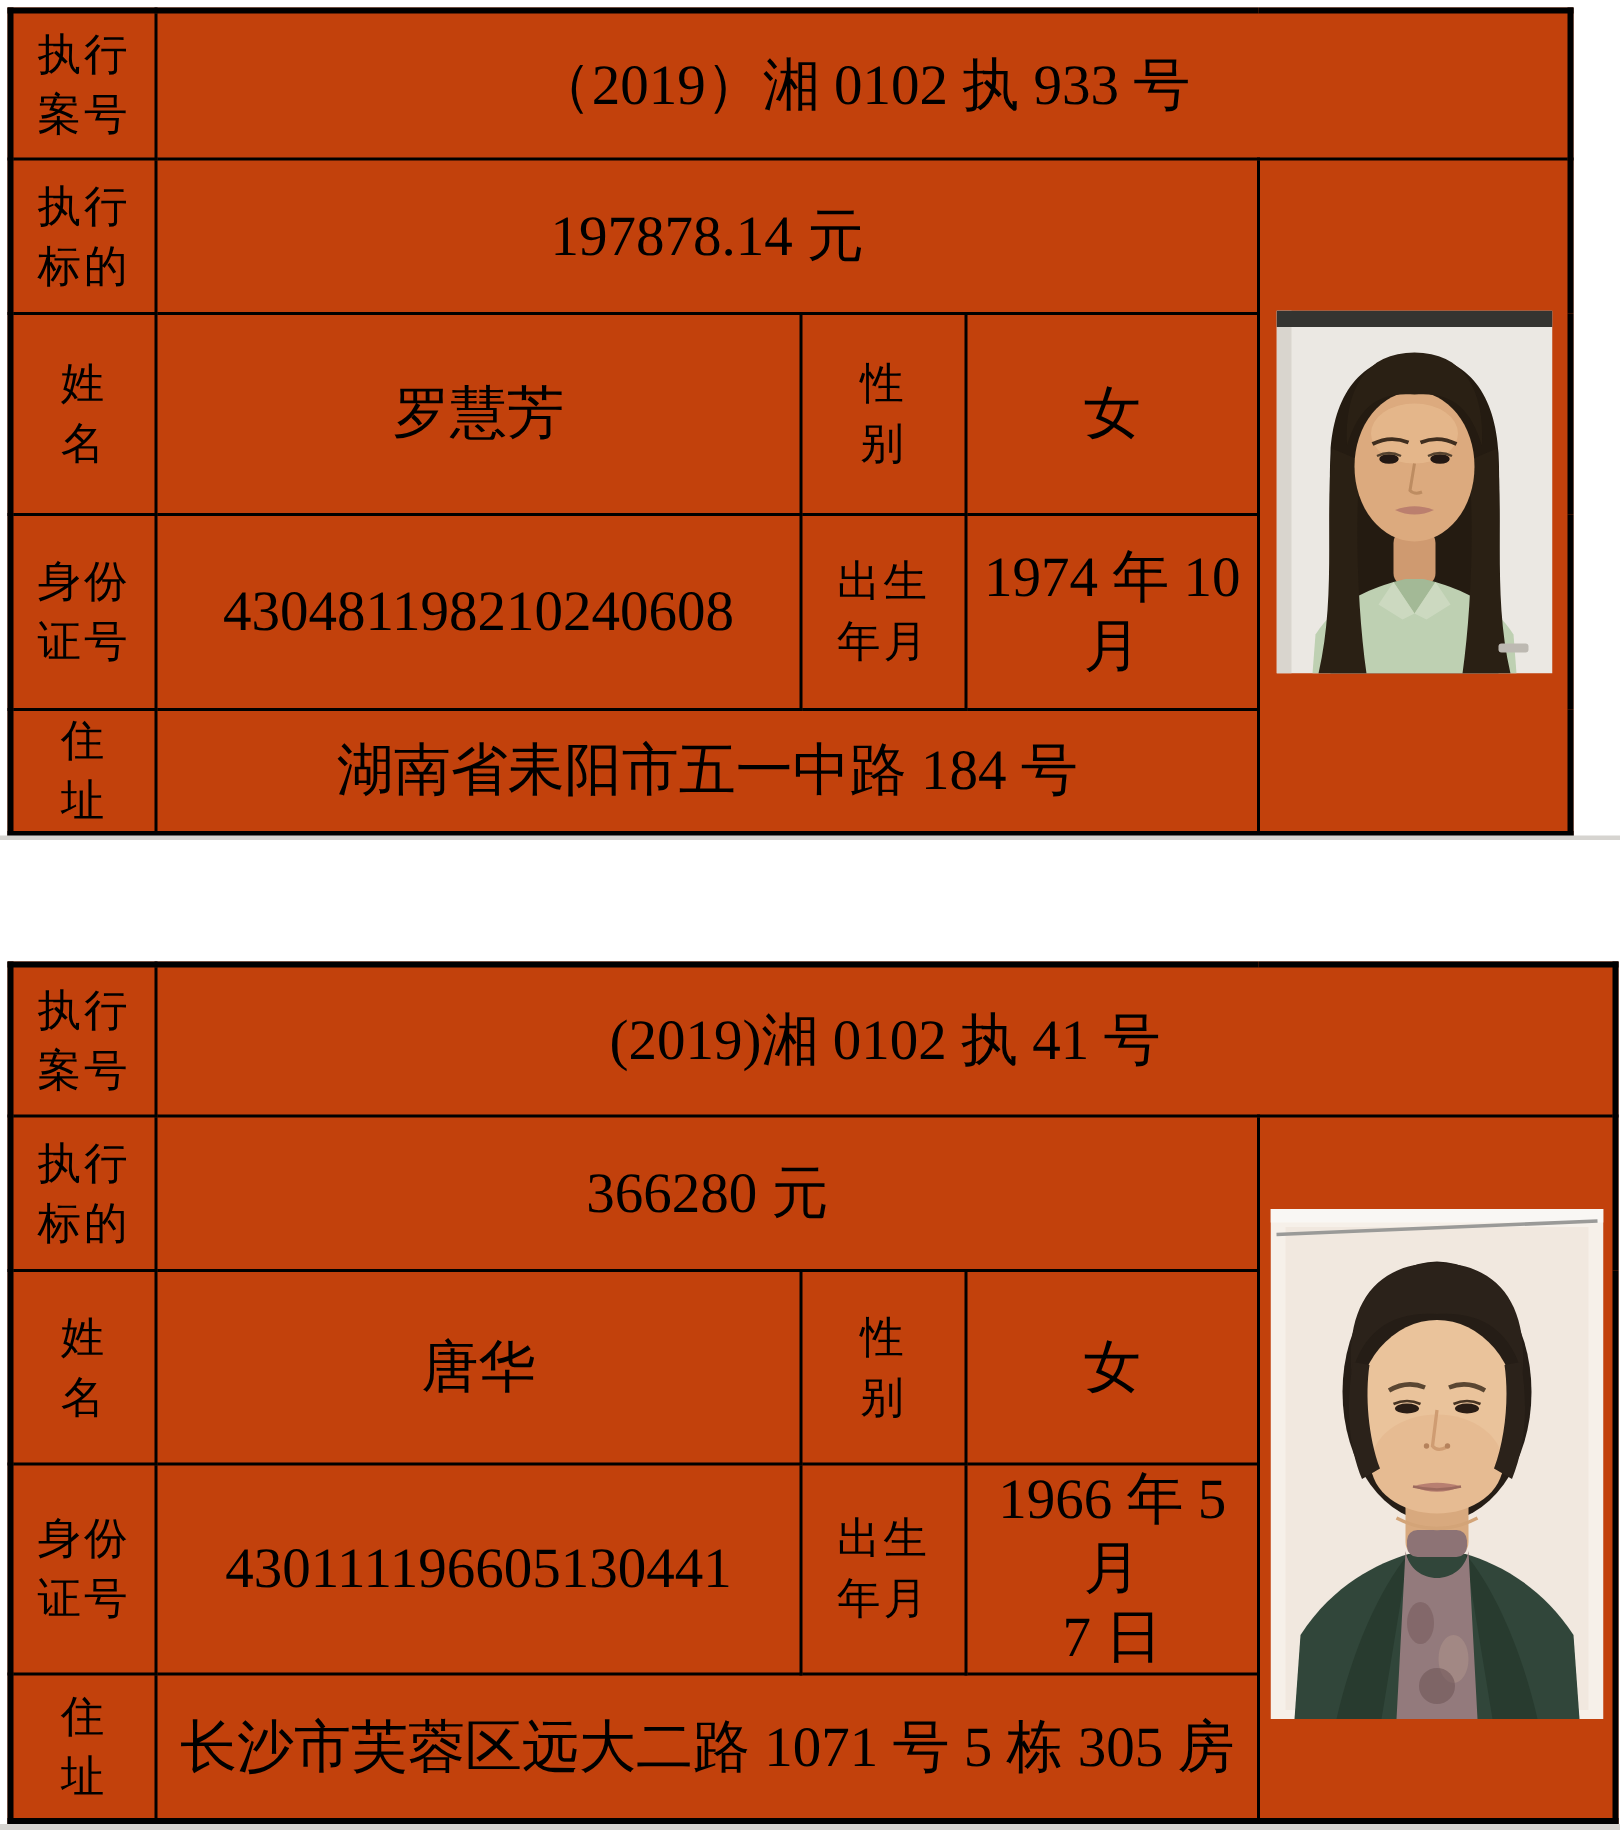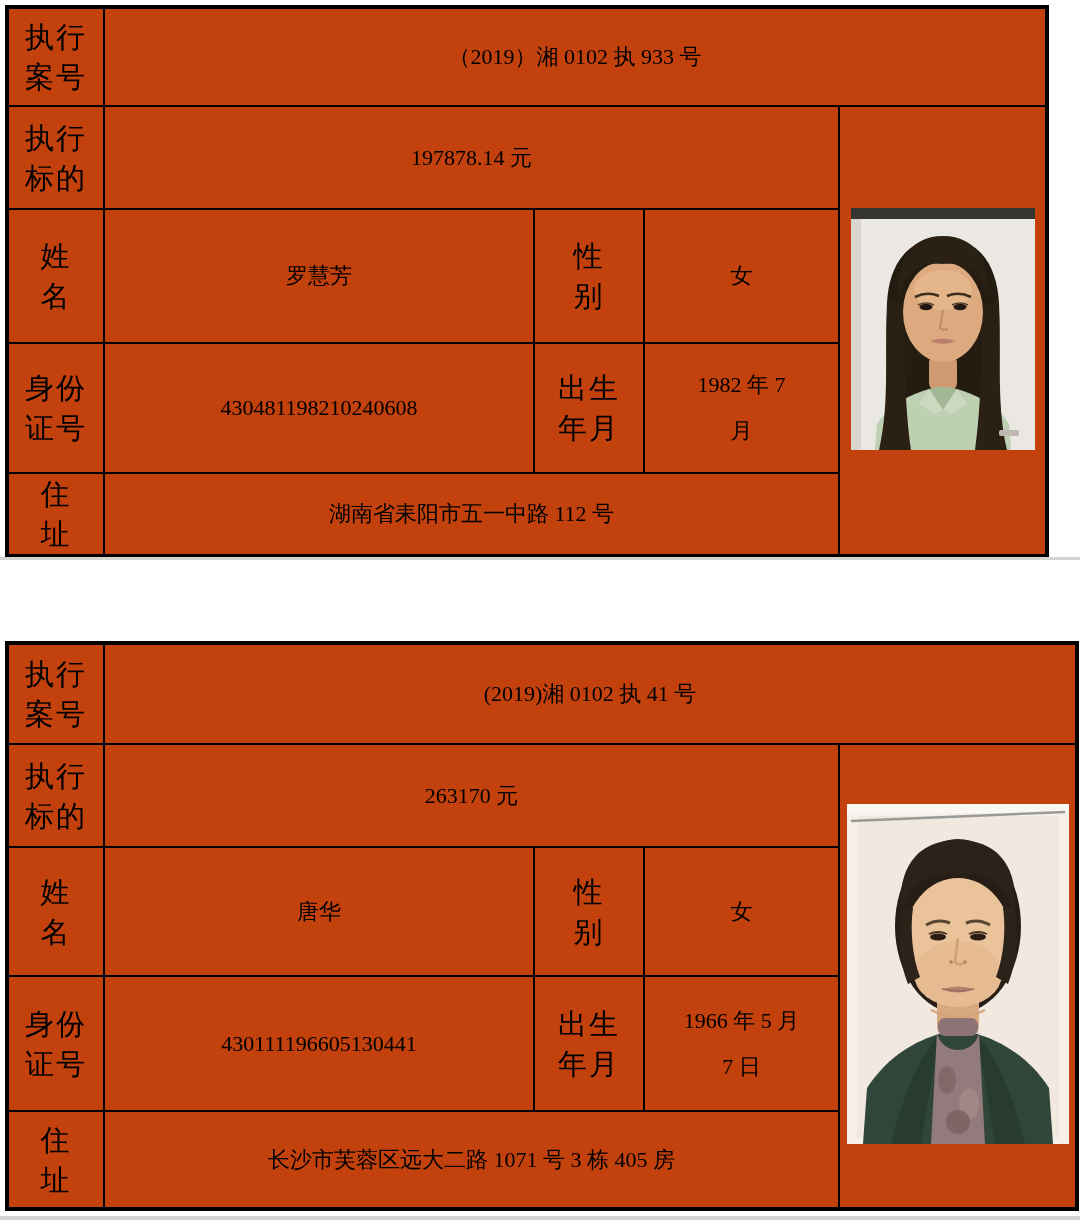--- a/index.html
+++ b/index.html
@@ -26,21 +26,21 @@
     font-weight: normal;
     overflow: hidden;
   }
   .lbl {
     font-size: 29px;
     line-height: 40px;
     letter-spacing: 2px;
     white-space: pre-line;
   }
   .val {
-    font-size: 22px;
+    font-size: 38px;
     line-height: 46px;
     white-space: pre-line;
   }
   #t1 { left: 5px; top: 5px; width: 1040px; }
   #t2 { left: 5px; top: 641px; width: 1070px; }
   .photo-cell { vertical-align: middle; text-align: center; }
   .photo-frame { display: inline-block; line-height: 0; }
   .scan-artifact {
     position: absolute; left: 0; width: 1080px;
     background: #d6d4d0; height: 3px;
@@ -117,27 +117,27 @@
     <th class="lbl">性
 别</th>
     <td class="val">女</td>
   </tr>
   <tr style="height:130px">
     <th class="lbl">身份
 证号</th>
     <td class="val">430481198210240608</td>
     <th class="lbl">出生
 年月</th>
-    <td class="val">1982 年 7
+    <td class="val">1974 年 10
 月</td>
   </tr>
   <tr style="height:80px">
     <th class="lbl">住
 址</th>
-    <td class="val" colspan="3">湖南省耒阳市五一中路 112 号</td>
+    <td class="val" colspan="3">湖南省耒阳市五一中路 184 号</td>
   </tr>
 </tbody>
   </table>
 
 <table class="rec-table" id="t2">
   <colgroup>
     <col style="width:97px">
       <col style="width:430px">
       <col style="width:110px">
       <col style="width:195px">
@@ -145,21 +145,21 @@
   </colgroup>
   <tbody>
       <tr style="height:101px">
     <th class="lbl">执行
 案号</th>
     <td class="val" colspan="4">(2019)湘 0102 执 41 号</td>
   </tr>
   <tr style="height:103px">
     <th class="lbl">执行
 标的</th>
-    <td class="val" colspan="3">263170 元</td>
+    <td class="val" colspan="3">366280 元</td>
     <td class="photo-cell" rowspan="4">
       <span class="photo-frame" role="img" aria-label="证件照：短发女性，深绿色外套">
         <svg width="222" height="340" viewBox="0 0 222 340">
           <rect width="222" height="340" fill="#f6f0e9"></rect>
           <rect x="10" y="12" width="202" height="322" fill="#f1e8df"></rect>
           <rect width="222" height="9" fill="#f9f7f4"></rect>
           <path d="M4,17 L218,8" stroke="#9a9a98" stroke-width="2.4" fill="none"></path>
 
           <ellipse cx="111" cy="122" rx="63" ry="87" fill="#251d16"></ellipse>
 
@@ -214,19 +214,19 @@
 证号</th>
     <td class="val">430111196605130441</td>
     <th class="lbl">出生
 年月</th>
     <td class="val">1966 年 5 月
 7 日</td>
   </tr>
   <tr style="height:98px">
     <th class="lbl">住
 址</th>
-    <td class="val" colspan="3">长沙市芙蓉区远大二路 1071 号 3 栋 405 房</td>
+    <td class="val" colspan="3">长沙市芙蓉区远大二路 1071 号 5 栋 305 房</td>
   </tr>
 </tbody>
   </table>
 
 <div class="scan-artifact" id="scan-mid"></div>
 <div class="scan-artifact" id="scan-bottom"></div>
 
 </body></html>

